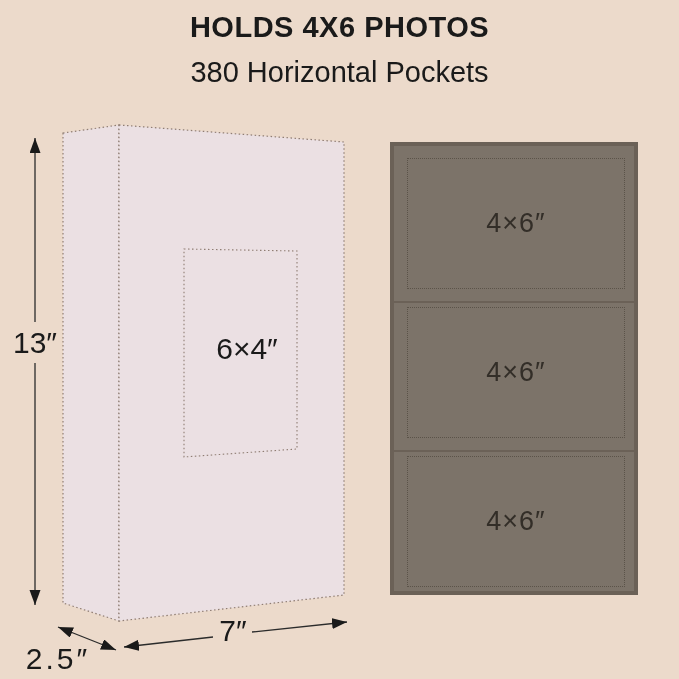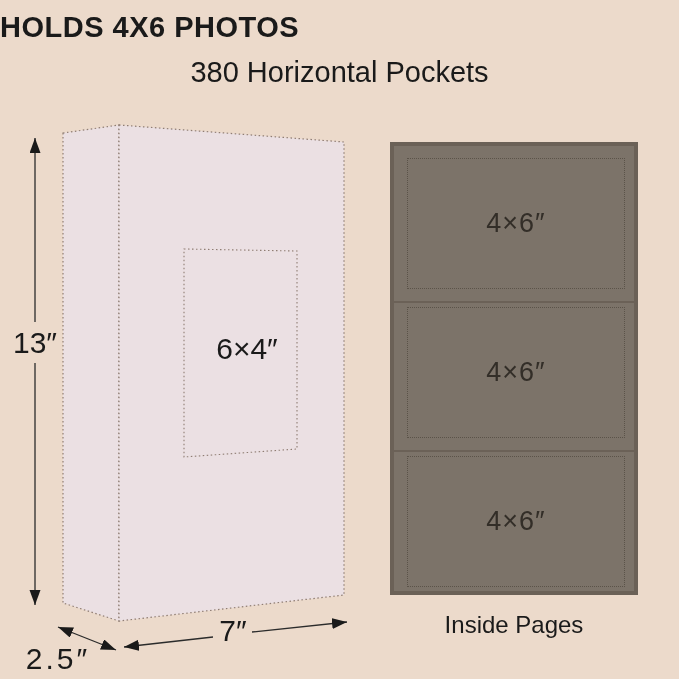--- a/index.html
+++ b/index.html
@@ -8,21 +8,21 @@
     width: 679px;
     height: 679px;
     background: var(--background);
     overflow: hidden;
     font-family: "Liberation Sans", sans-serif;
     color: var(--text);
   }
   .title {
     position: absolute;
     top: 11px; left: 0; right: 0;
-    text-align: left;
+    text-align: center;
     font-size: 29px;
     font-weight: bold;
     letter-spacing: 0.5px;
   }
   .subtitle {
     position: absolute;
     top: 56px; left: 0; right: 0;
     text-align: center;
     font-size: 29px;
   }
@@ -139,15 +139,14 @@
         <span class="pocket-label">4×6″</span>
       </div>
     </div>
     <div class="cell">
       <div class="pocket">
         <span class="pocket-label">4×6″</span>
       </div>
     </div>
   </div>
 
-  <div class="caption">Inside Pages</div>
 
 </div>
 
 </body></html>

